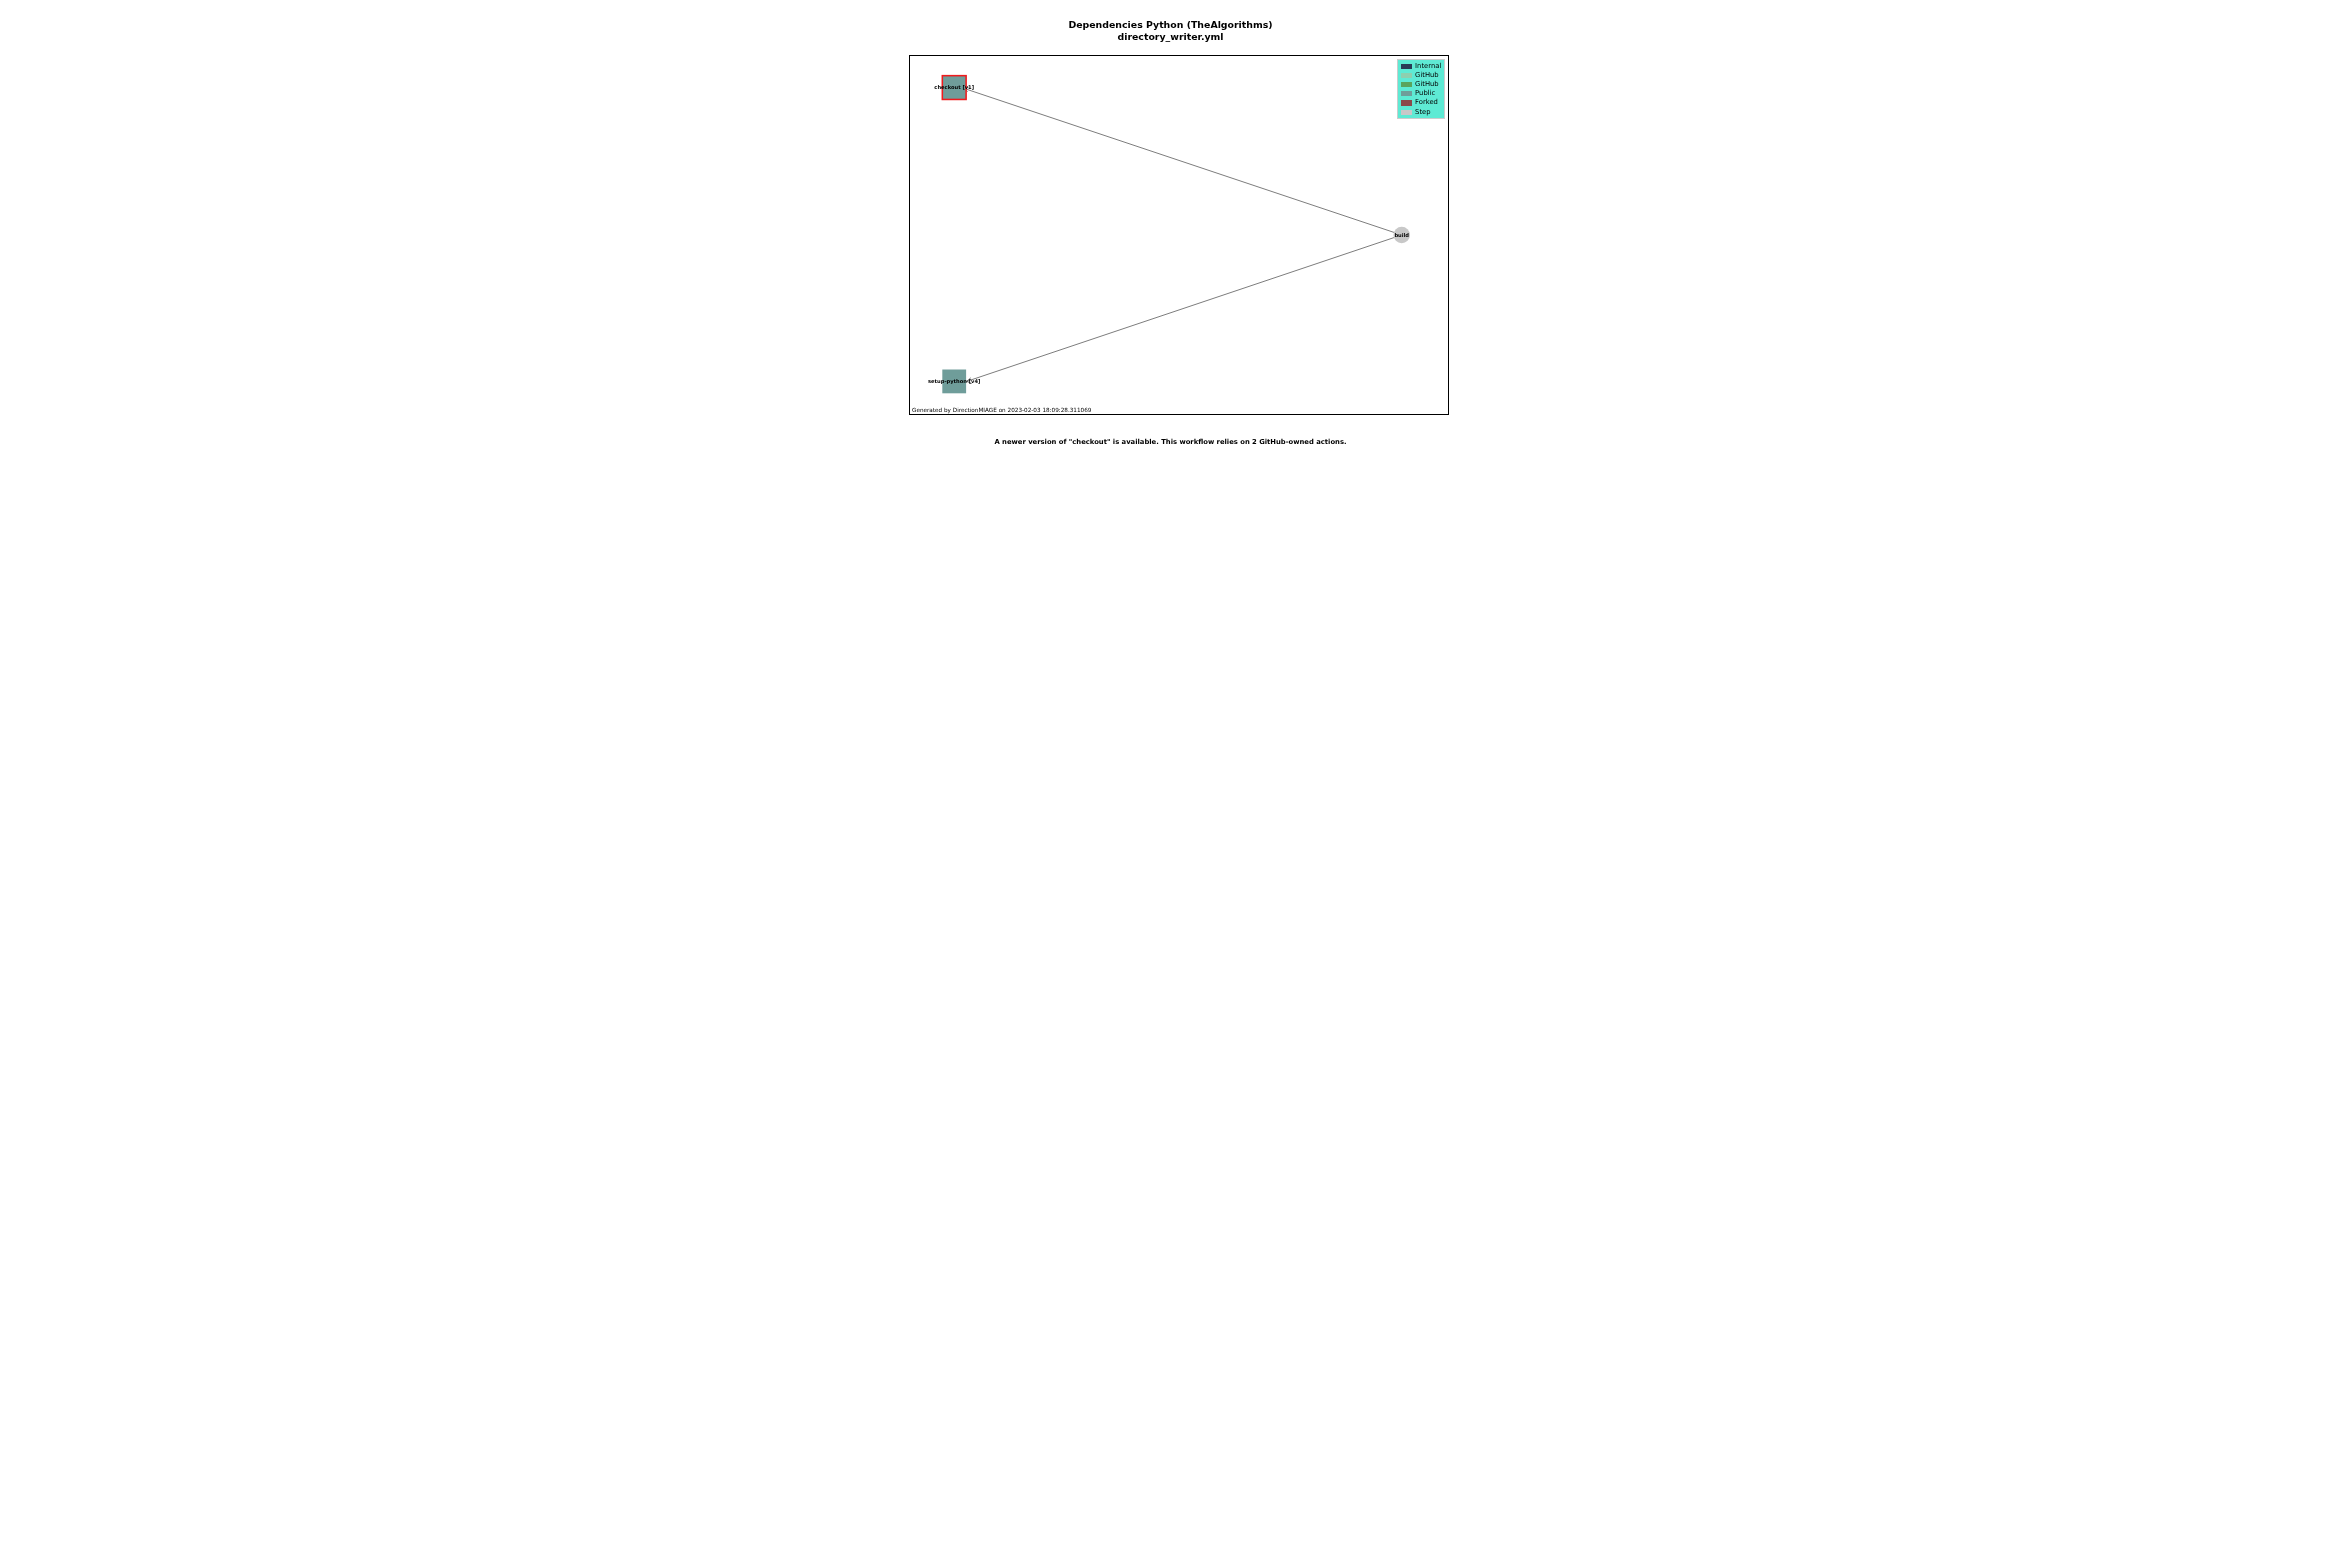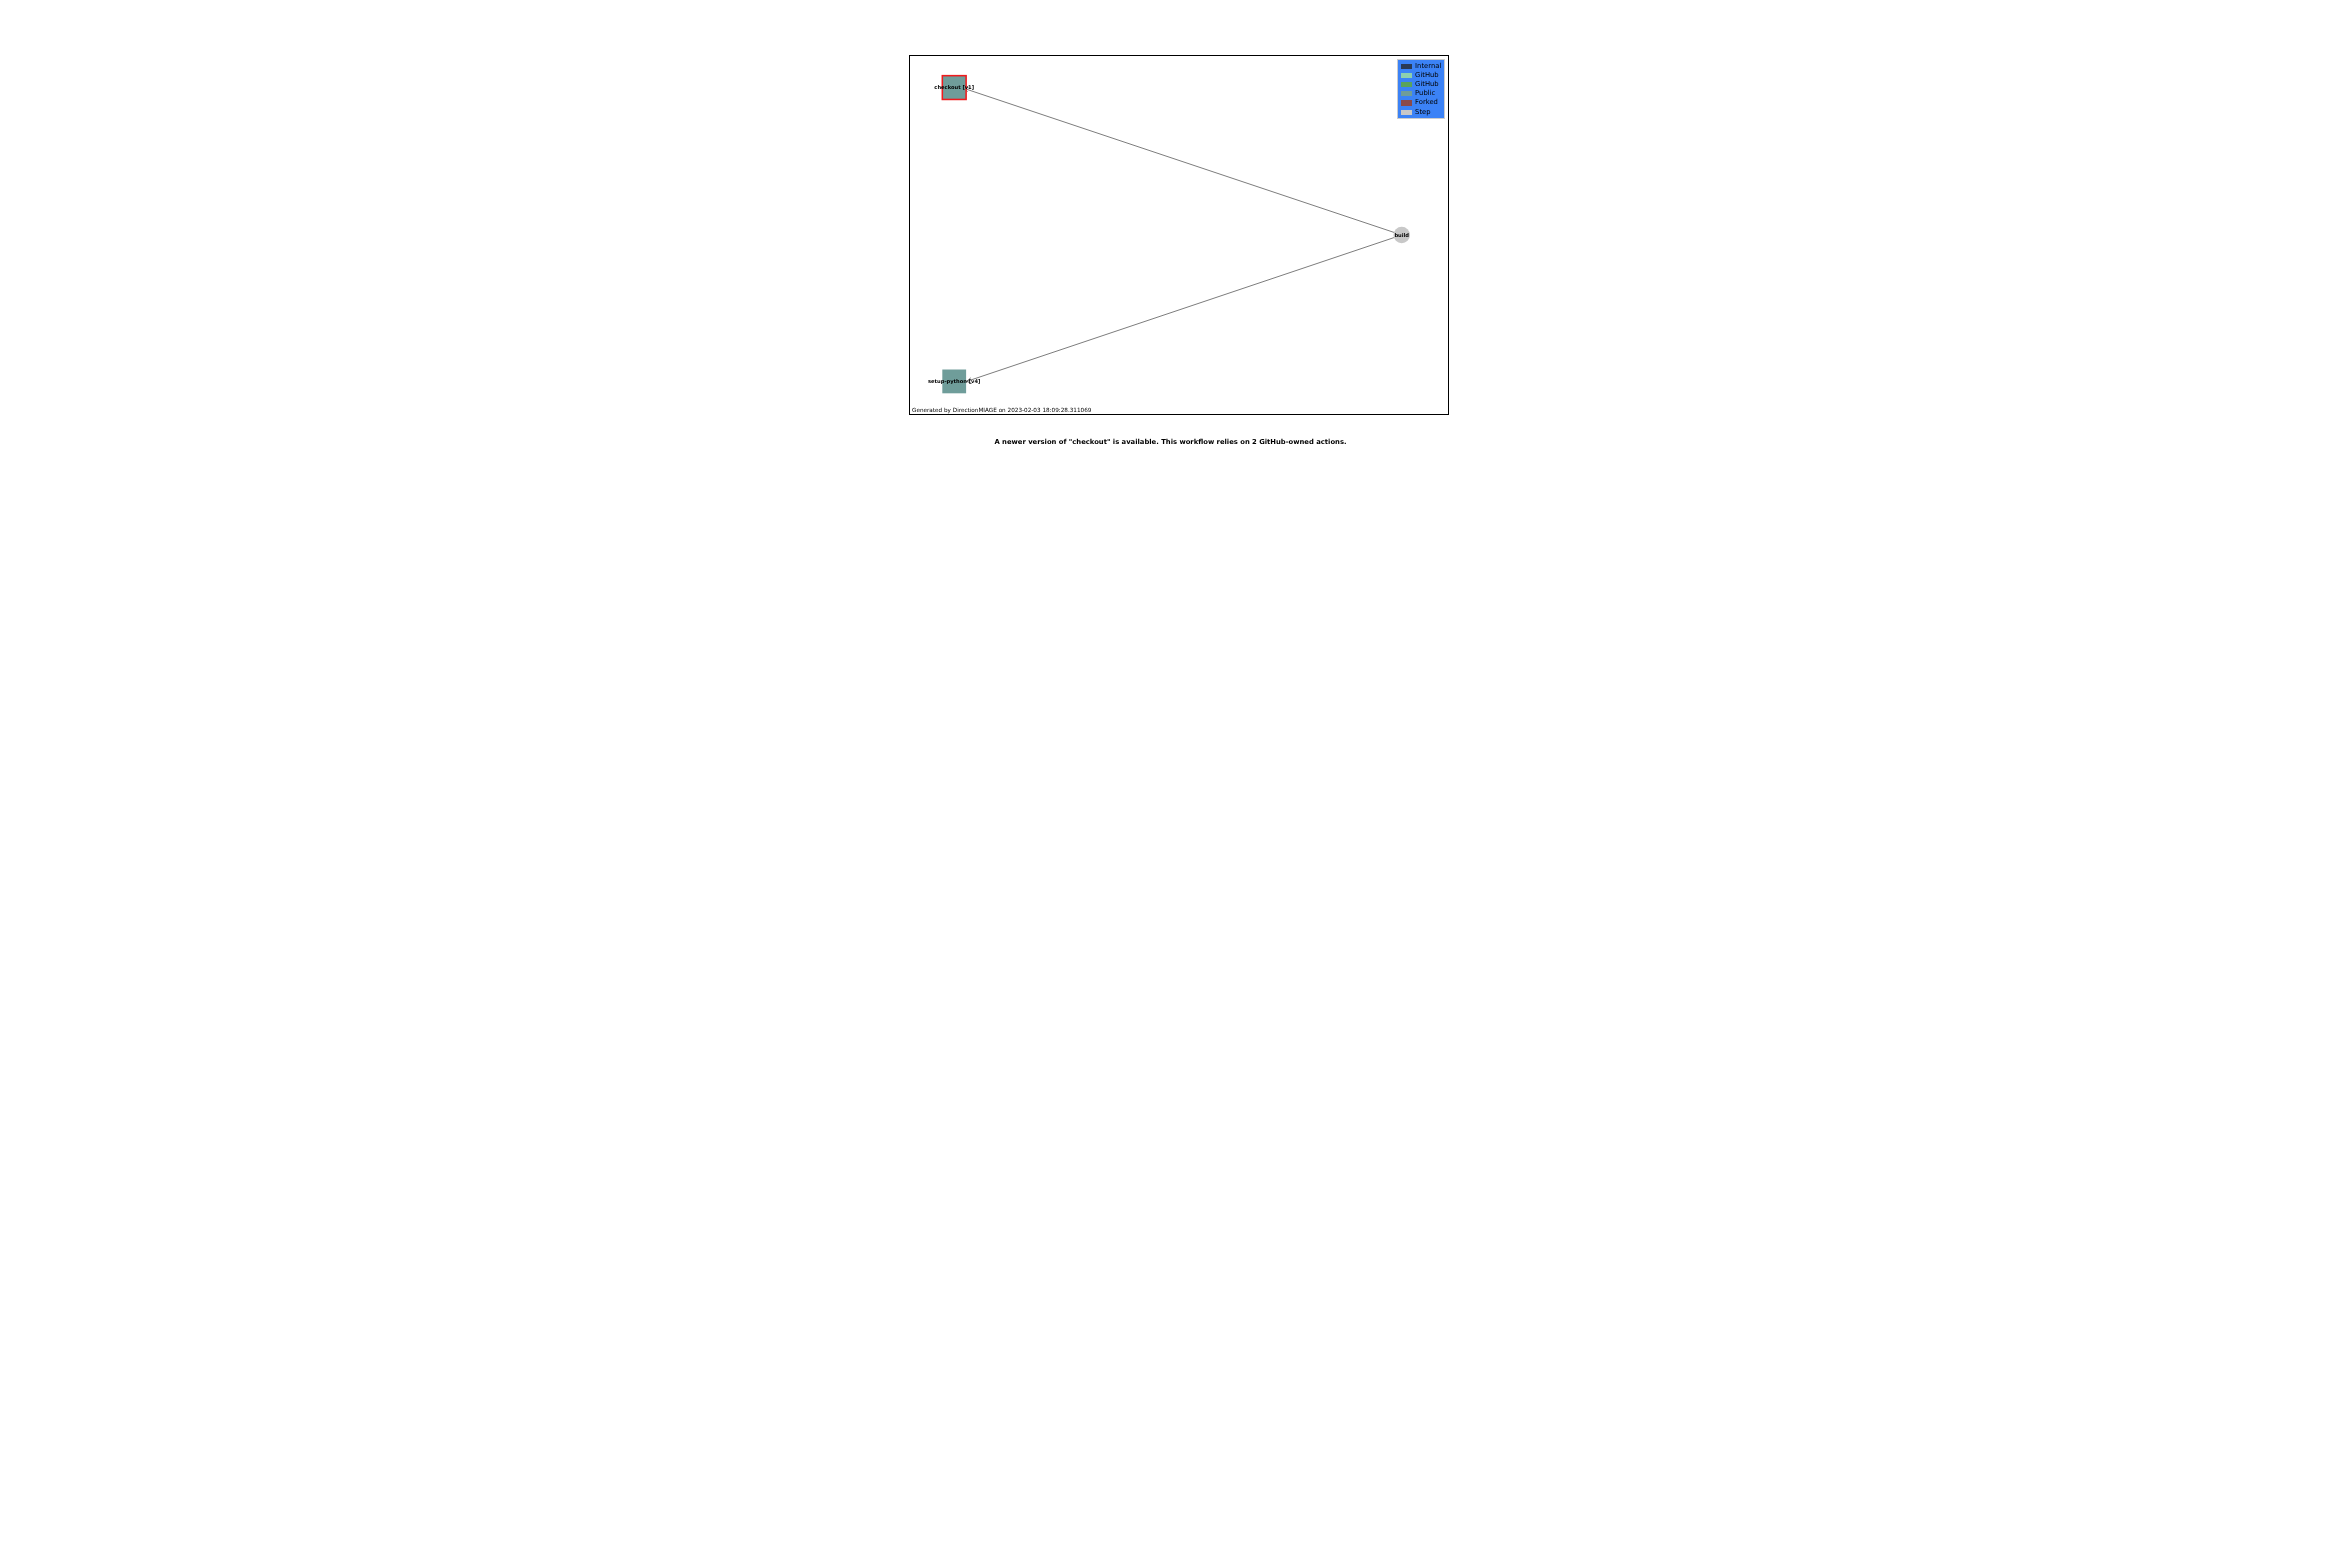--- a/index.html
+++ b/index.html
@@ -65,21 +65,21 @@
     width: 100%;
     text-align: center;
     font-weight: 700;
     font-size: 6.8px;
     color: #000;
   }
   .legend {
     position: absolute;
     right: 2.6px;
     top: 2.6px;
-    background: #3b82f6;
+    background: #5eead4;
     border: 0.5px solid #cccccc;
     padding: 2.1px 3.1px 1px 3.1px;
     font-size: 6.8px;
   }
   .legend-row {
     display: flex;
     align-items: center;
     gap: 3.1px;
     line-height: 1.35;
   }
@@ -87,20 +87,24 @@
     width: 11.4px;
     height: 5.2px;
     display: inline-block;
   }
 </style>
 </head>
 <body>
 
 <div class="page">
 
+  <div class="title-block">
+    <div class="title-line1">Dependencies Python (TheAlgorithms)</div>
+    <div class="title-line2">directory_writer.yml</div>
+  </div>
 
   <div class="plot-frame">
 
     <svg class="plot" viewBox="0 0 1037 692">
 
       <g>
 
         <line x1="949" y1="346" x2="104" y2="63" stroke="#000" stroke-width="1"></line>
 
         <polyline points="112,60 104,63 110,69" fill="none" stroke="#000" stroke-width="1"></polyline>

